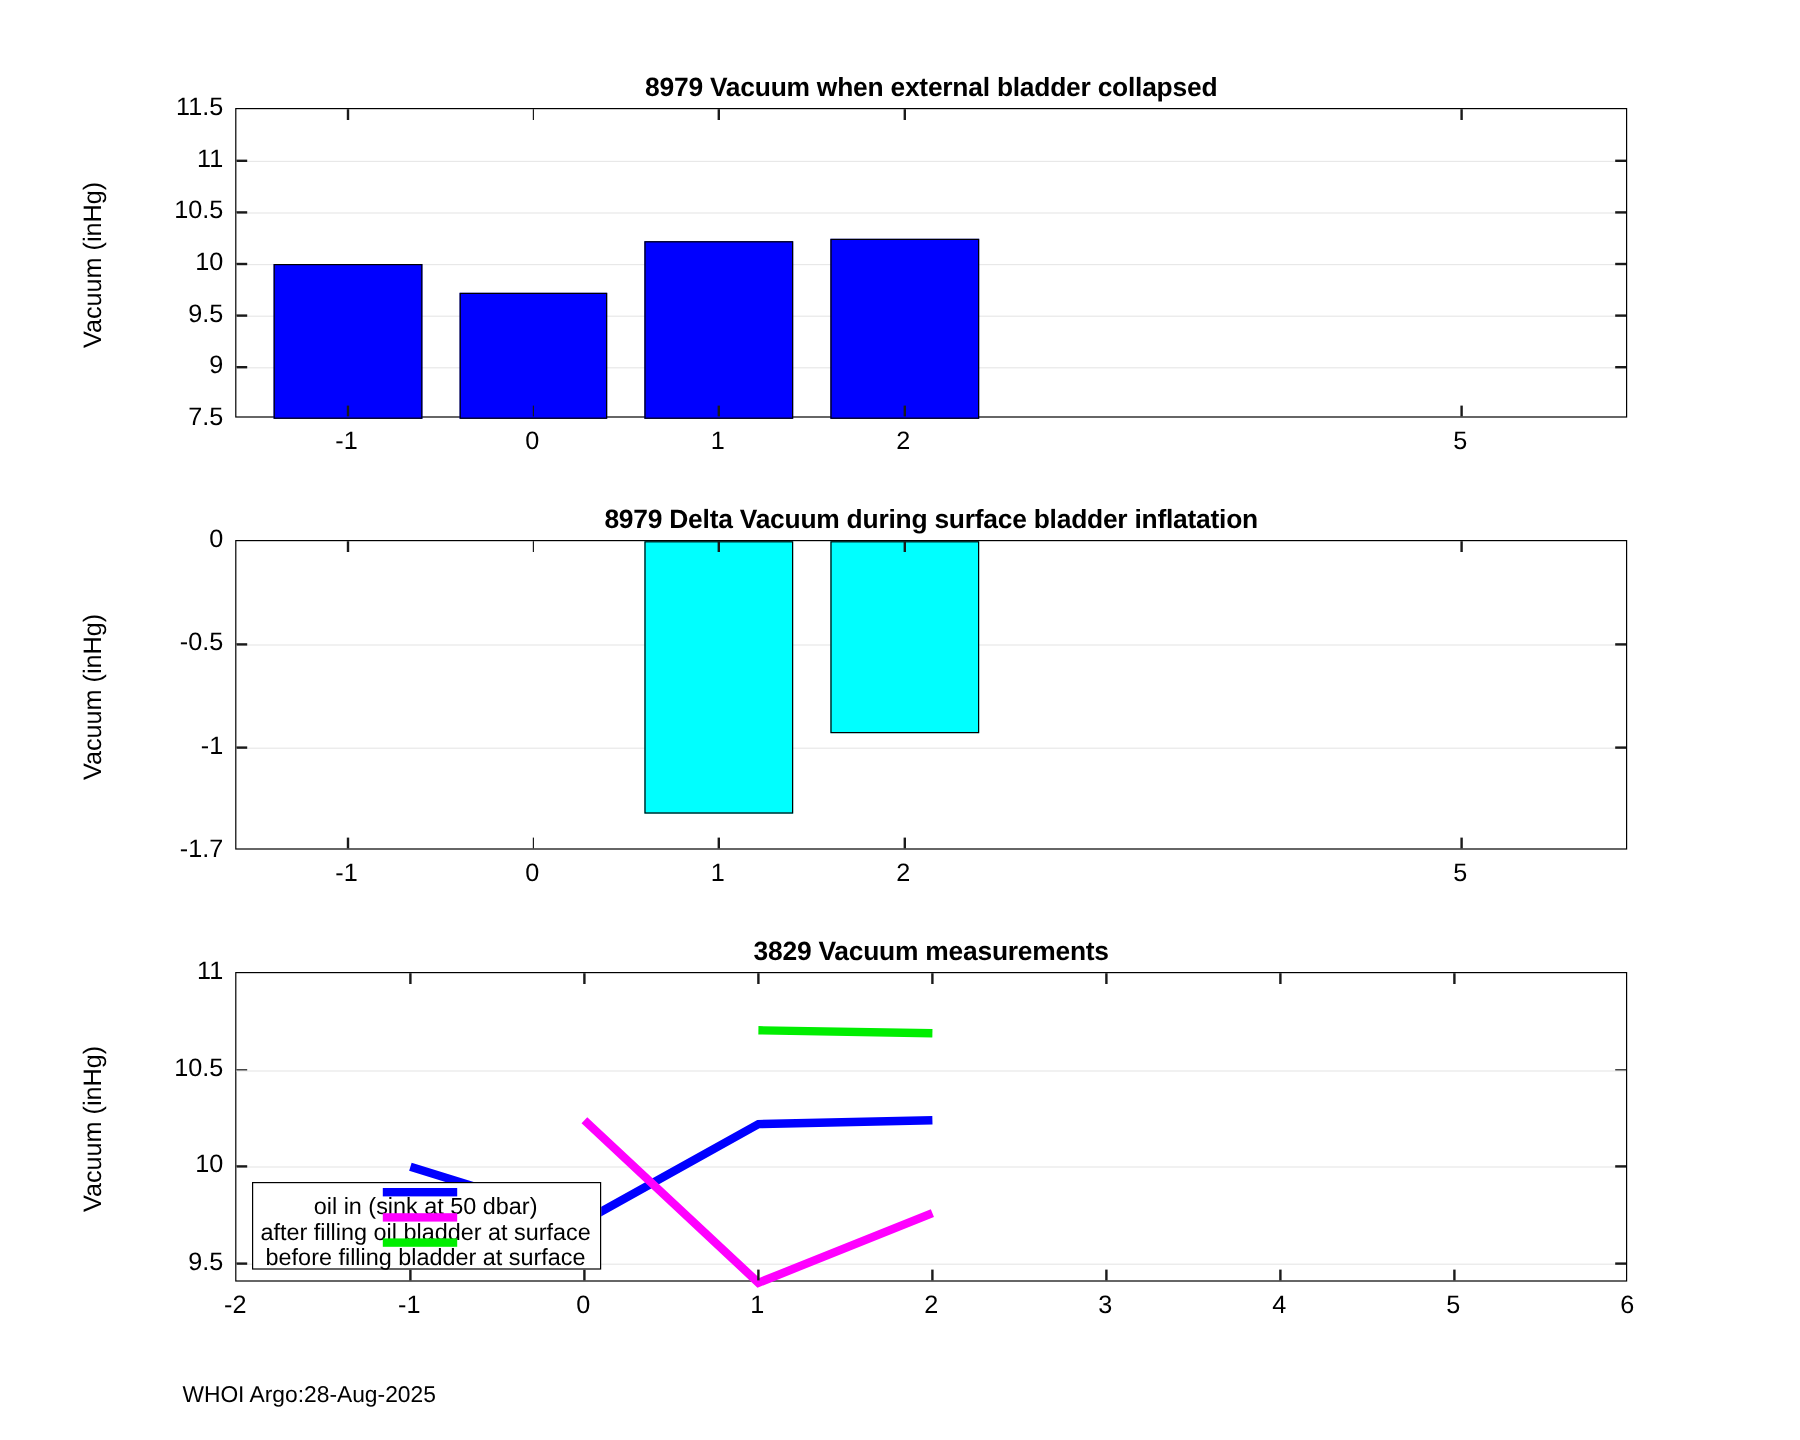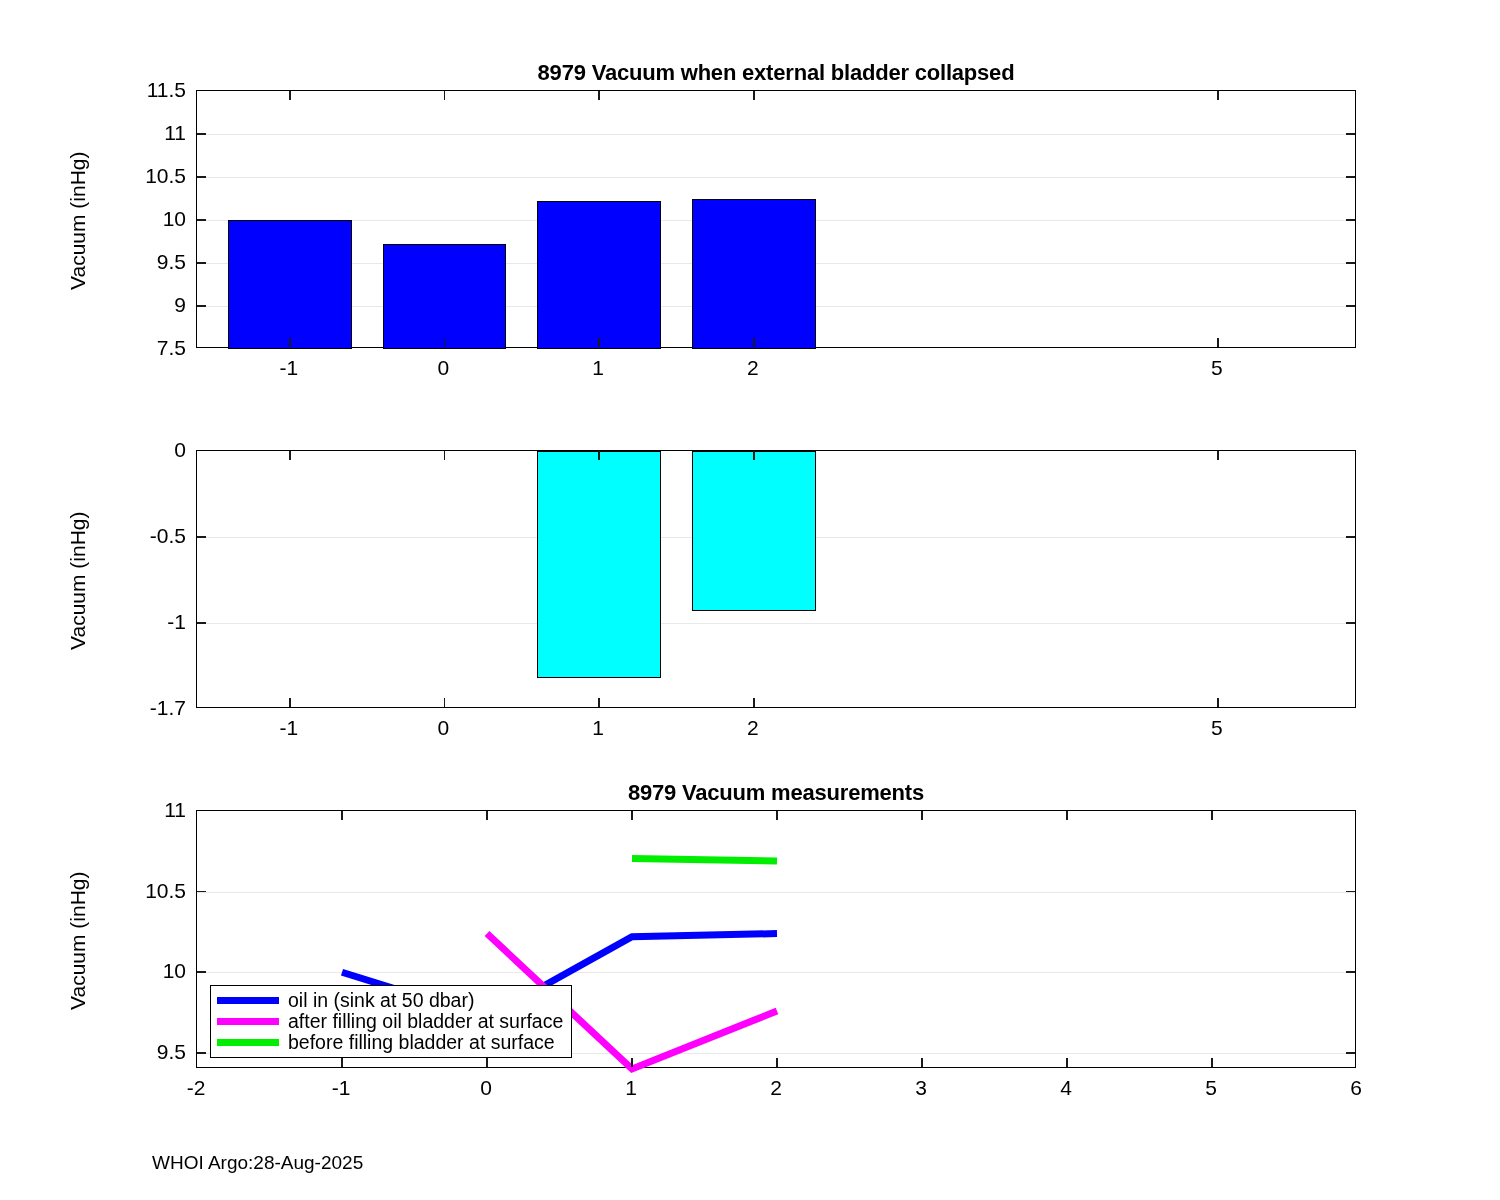--- a/index.html
+++ b/index.html
@@ -10,21 +10,21 @@
   .ylabel{position:absolute;font-size:21px;transform-origin:0 0;transform:rotate(-90deg);white-space:nowrap;}
   .ytick{position:absolute;font-size:21px;text-align:right;white-space:nowrap;transform:translateY(-50%);}
   .xtick{position:absolute;font-size:21px;text-align:center;white-space:nowrap;transform:translateX(-50%);}
   .gridh{position:absolute;left:0;right:0;height:1px;background:#e8e8e8;}
   .tickmark-l{position:absolute;left:0;width:9px;height:1.6px;background:#1a1a1a;}
   .tickmark-r{position:absolute;right:0;width:9px;height:1.6px;background:#1a1a1a;}
   .tickmark-b{position:absolute;bottom:0;width:1.6px;height:9px;background:#1a1a1a;}
   .tickmark-t{position:absolute;top:0;width:1.6px;height:9px;background:#1a1a1a;}
   .bar{position:absolute;box-sizing:border-box;border:1.6px solid #000;}
   .legendbox{position:absolute;border:1.6px solid #000;background:#fff;box-sizing:border-box;padding:4px 8px 4px 6px;}
-  .legrow{display:flex;align-items:center;height:21px;}
+  .legrow{display:flex;align-items:center;height:21px;flex-direction:column;}
   .legswatch{width:62px;height:7px;margin-right:9px;flex:none;}
   .legtxt{font-size:19.5px;line-height:19px;white-space:nowrap;}
   .footer{position:absolute;font-size:19px;}
   svg{position:absolute;left:0;top:0;overflow:visible;}
 </style>
 </head>
 <body>
 
 <div class="panel" style="left:196px;top:60px;width:1160px;height:330px;">
   <div class="ptitle" style="top:0px;">8979 Vacuum when external bladder collapsed</div>
@@ -78,20 +78,21 @@
       <div class="xtick" style="left: 92.8px; top: 296px;">-1</div>
       <div class="xtick" style="left: 247.467px; top: 296px;">0</div>
       <div class="xtick" style="left: 402.133px; top: 296px;">1</div>
       <div class="xtick" style="left: 556.8px; top: 296px;">2</div>
       <div class="xtick" style="left: 1020.8px; top: 296px;">5</div>
     </div>
   <div class="ylabel" style="left:-130px;top:230px;font-size:21px;">Vacuum (inHg)</div>
 </div>
 
 <div class="panel" style="left:196px;top:420px;width:1160px;height:330px;">
+  <div class="ptitle" style="top:0px;">8979 Delta Vacuum during surface bladder inflatation</div>
   <div class="plotbox" style="left:0;top:30px;width:1160px;height:258px;">
     <div id="p2-grid">
         <div class="gridh" style="top: 172px;"></div>
         <div class="gridh" style="top: 86px;"></div>
       </div>
     <div id="p2-bars">
         <div class="bar" style="left: 340.267px; width: 123.733px; top: 0px; height: 227.04px; background: rgb(0, 255, 255); border-color: rgb(0, 0, 0);"></div>
         <div class="bar" style="left: 494.933px; width: 123.733px; top: 0px; height: 159.96px; background: rgb(0, 255, 255); border-color: rgb(0, 0, 0);"></div>
       </div>
     <div id="p2-ticks">
@@ -121,21 +122,21 @@
       <div class="xtick" style="left: 92.8px; top: 296px;">-1</div>
       <div class="xtick" style="left: 247.467px; top: 296px;">0</div>
       <div class="xtick" style="left: 402.133px; top: 296px;">1</div>
       <div class="xtick" style="left: 556.8px; top: 296px;">2</div>
       <div class="xtick" style="left: 1020.8px; top: 296px;">5</div>
     </div>
   <div class="ylabel" style="left:-130px;top:230px;font-size:21px;">Vacuum (inHg)</div>
 </div>
 
 <div class="panel" style="left:196px;top:780px;width:1160px;height:330px;">
-  <div class="ptitle" style="top:0px;">8979 Vacuum measurements</div>
+  <div class="ptitle" style="top:0px;">3829 Vacuum measurements</div>
   <div class="plotbox" style="left:0;top:30px;width:1160px;height:258px;">
     <div id="p3-grid">
         <div class="gridh" style="top: 241.875px;"></div>
         <div class="gridh" style="top: 161.25px;"></div>
         <div class="gridh" style="top: 80.625px;"></div>
       </div>
     <svg id="p3-svg" width="1160" height="258" viewBox="0 0 1160 258">
         <polyline points="145.00,161.25 290.00,206.40 435.00,125.77 580.00,122.55" fill="none" stroke="#0000ff" stroke-width="7" stroke-linecap="butt" stroke-linejoin="miter"></polyline>
         <polyline points="435.00,47.57 580.00,49.99" fill="none" stroke="#00ee00" stroke-width="7" stroke-linecap="butt" stroke-linejoin="miter"></polyline>
         <polyline points="290.00,122.55 435.00,258.00 580.00,199.95" fill="none" stroke="#ff00ff" stroke-width="7" stroke-linecap="butt" stroke-linejoin="miter"></polyline>

